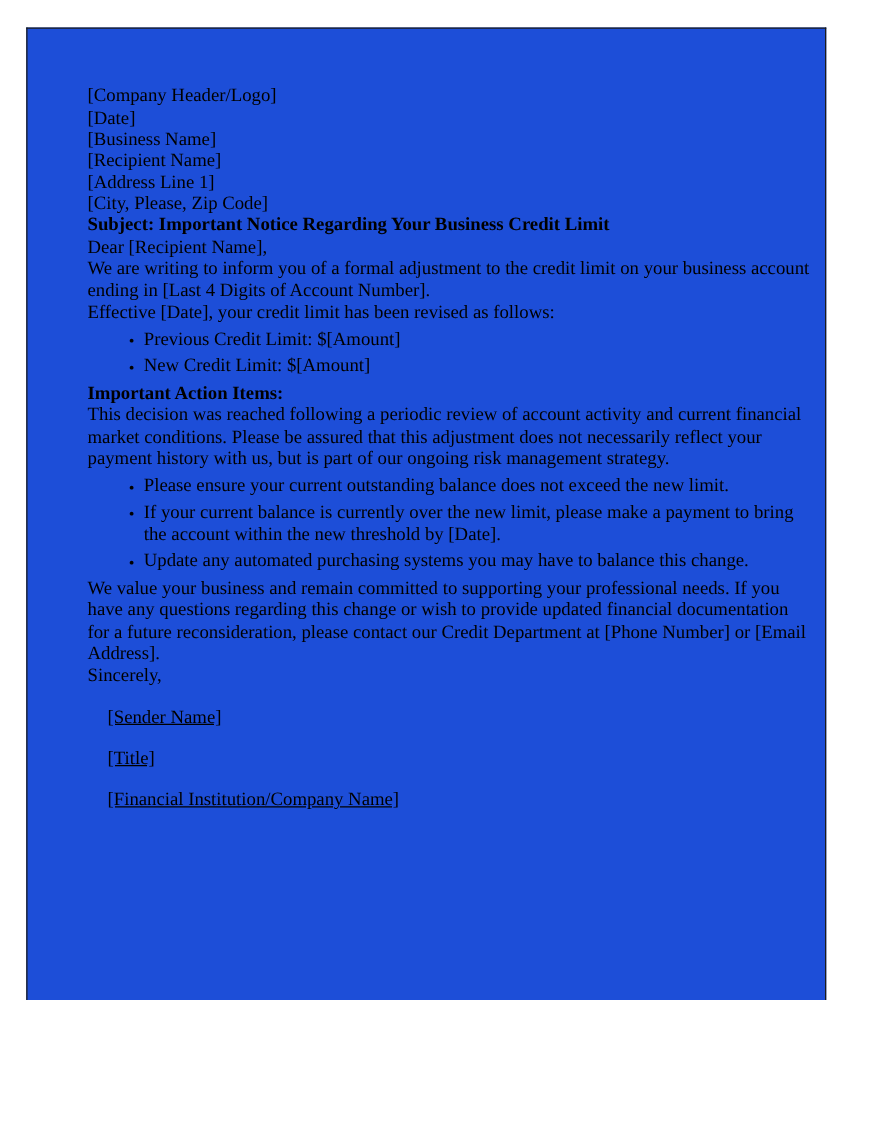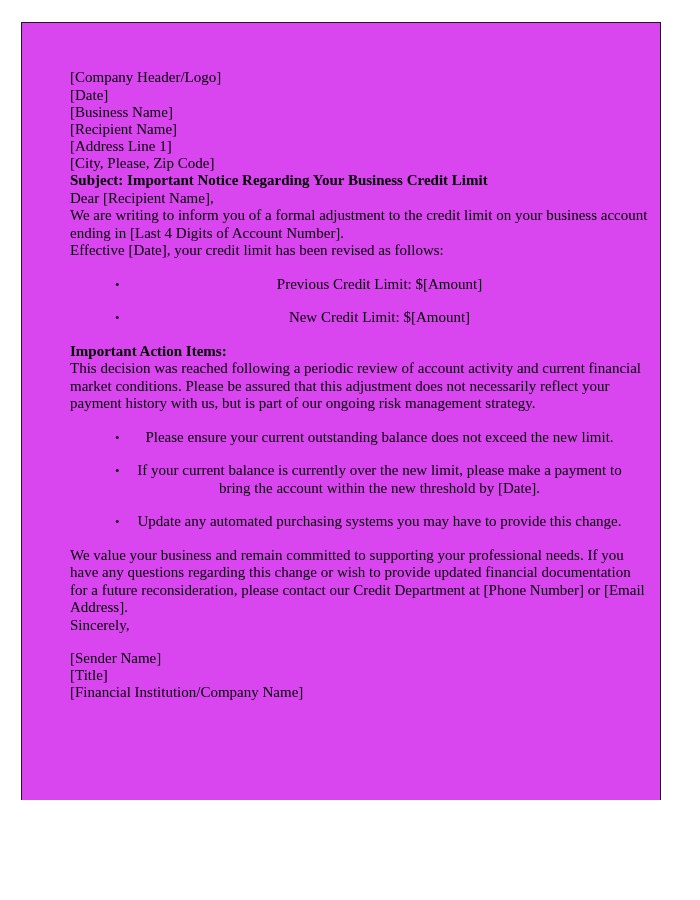--- a/index.html
+++ b/index.html
@@ -20,21 +20,21 @@
     position: absolute;
     left: 21px;
     top: 22px;
     width: 640px;
     height: 778px;
     border-left: 1.5px solid #1b1b1b;
     border-top: 1.5px solid #1b1b1b;
     border-right: 1.5px solid #1b1b1b;
     border-bottom: none;
     box-sizing: border-box;
-    background: #d946ef;
+    background: #1d4ed8;
   }
 
   .letter {
     position: absolute;
     left: 48px;
     top: 46px;
     width: 578px;
     font-size: 15px;
     line-height: 17.5px;
   }
@@ -63,37 +63,37 @@
   }
 
   ul.bullets {
     margin: 0;
     padding: 0;
     list-style: none;
   }
   ul.bullets li {
     position: relative;
     padding-left: 41px;
-    margin: 16px;
+    margin: 4px;
     line-height: 17.5px;
-    text-align: center;
   }
   ul.bullets li::before {
     content: "\2022";
     position: absolute;
     left: 29px;
     top: 0;
     font-size: 13px;
     line-height: 17.5px;
   }
 
   .sig-line {
-    margin: 0;
+    margin: 16px;
     line-height: 17px;
     white-space: nowrap;
+    text-decoration: underline;
   }
 </style>
 </head>
 <body>
 
 <div class="page-frame">
   <div class="letter">
 
     <p class="block para">[Company Header/Logo]</p>
 
@@ -119,21 +119,21 @@
       <li>New Credit Limit: $[Amount]</li>
     </ul>
 
     <p class="block para gap-md bold-head">Important Action Items:</p>
 
     <p class="block para gap-md">This decision was reached following a periodic review of account activity and current financial market conditions. Please be assured that this adjustment does not necessarily reflect your payment history with us, but is part of our ongoing risk management strategy.</p>
 
     <ul class="bullets gap-md">
       <li>Please ensure your current outstanding balance does not exceed the new limit.</li>
       <li>If your current balance is currently over the new limit, please make a payment to bring the account within the new threshold by [Date].</li>
-      <li>Update any automated purchasing systems you may have to provide this change.</li>
+      <li>Update any automated purchasing systems you may have to balance this change.</li>
     </ul>
 
     <p class="block para gap-md">We value your business and remain committed to supporting your professional needs. If you have any questions regarding this change or wish to provide updated financial documentation for a future reconsideration, please contact our Credit Department at [Phone Number] or [Email Address].</p>
 
     <p class="block para gap-md">Sincerely,</p>
 
     <div class="gap-md">
       <p class="sig-line">[Sender Name]</p>
       <p class="sig-line">[Title]</p>
       <p class="sig-line">[Financial Institution/Company Name]</p>

